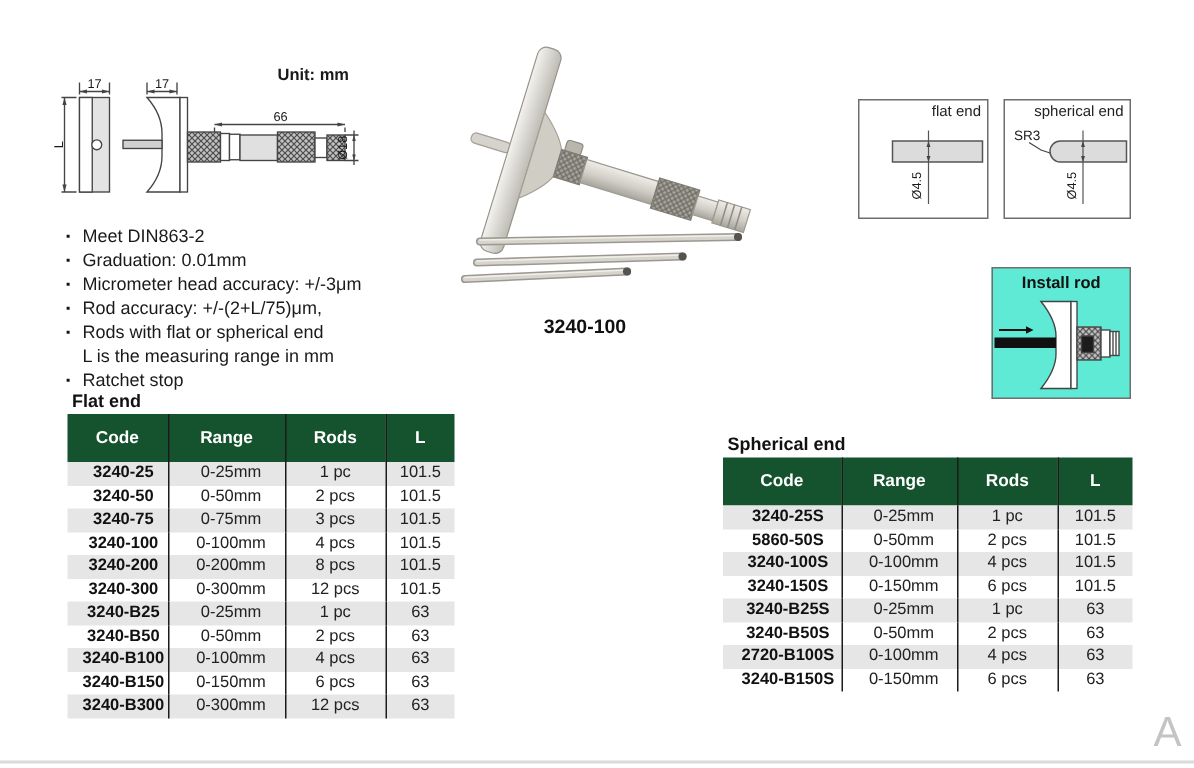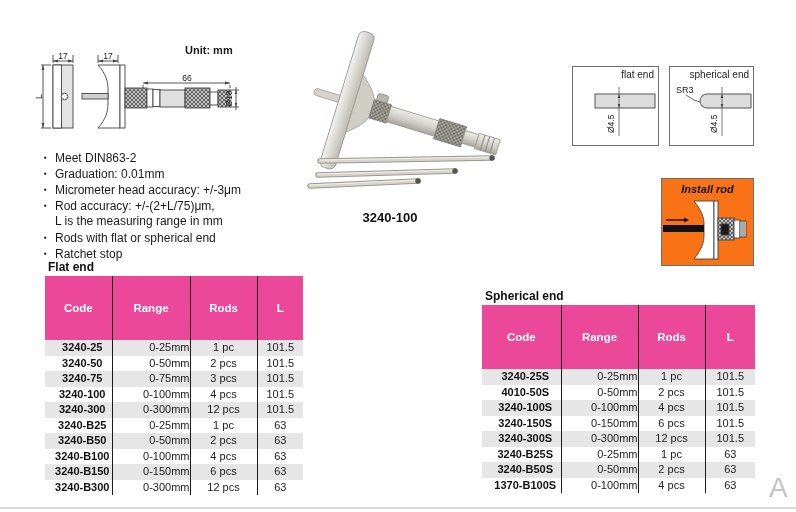--- a/index.html
+++ b/index.html
@@ -22,36 +22,36 @@
     font-size:13px; font-weight:bold; color:#111; }
 
   
   .endbox { border:1px solid #6e6e6e; background:#fff; }
   .endbox .boxlabel { position:absolute; top:2px; right:4px; font-size:10px; color:#222; }
   .endbox svg { position:absolute; left:0; top:0; }
   .box-flat { left:572px; top:66px; width:85px; height:78px; }
   .box-sph  { left:669px; top:66px; width:83px; height:78px; }
 
   
-  .installbox { left:661px; top:178px; width:91px; height:86px; border:1px solid #6e6e6e; background:#f97316;font-style:italic; }
+  .installbox { left:661px; top:178px; width:91px; height:86px; border:1px solid #6e6e6e; background:#5eead4; }
   .installbox .ititle { position:absolute; top:4px; left:0; width:100%; text-align:center;
     font-size:11px; font-weight:bold; color:#111; }
   .installbox svg { position:absolute; left:0; top:20px; }
 
   
   .tbl-section { position:absolute; }
   .tbl-title { font-size:12px; font-weight:bold; color:#111; margin:0 0 2px 3px; line-height:13px; }
   table.cat { border-collapse:collapse; table-layout:fixed; }
-  table.cat th { background:#ec4899; color:#fff; font-size:11.5px; font-weight:bold;
-    height:32px; padding:16px; text-align:center; line-height:18px; }
+  table.cat th { background:#14532d; color:#fff; font-size:11.5px; font-weight:bold;
+    height:32px; padding:0; text-align:center; line-height:18px; }
   table.cat td { font-size:11px; color:#222; height:15.5px; line-height:15.5px; padding:0; text-align:center; }
   table.cat th + th, table.cat td + td { border-left:1.2px solid #1b1b1b; }
   table.cat tbody tr:nth-of-type(odd) td { background:#e6e6e6; }
   table.cat td.c0 { font-weight:bold; color:#111; text-align:center; padding-left:8px; }
-  table.cat td.c1 { text-align:right; padding-left:6px; }
+  table.cat td.c1 { text-align:center; padding-left:6px; }
   .flat-section { left:45px; top:261px; width:258px; }
   .sph-section  { left:482px; top:290px; width:273px; }
 
   .watermark { left:769px; top:472px; font-size:28px; color:#c4c4c4; }
   .bottom-rule { left:0; top:507px; width:796px; height:2px; background:#dadada; }
 </style>
 </head>
 <body>
 
 <div class="page">
@@ -126,23 +126,23 @@
   <ul class="abs features">
 
       <li><span class="sq">▪</span><span>Meet DIN863-2</span></li>
 
       <li><span class="sq">▪</span><span>Graduation: 0.01mm</span></li>
 
       <li><span class="sq">▪</span><span>Micrometer head accuracy: +/-3μm</span></li>
 
       <li><span class="sq">▪</span><span>Rod accuracy: +/-(2+L/75)μm,</span></li>
 
+      <li><span class="sq">▪</span><span>Rods with flat or spherical end</span></li>
+
       <li><span class="sq"></span><span>L is the measuring range in mm</span></li>
-
-      <li><span class="sq">▪</span><span>Rods with flat or spherical end</span></li>
 
       <li><span class="sq">▪</span><span>Ratchet stop</span></li>
     </ul>
 
   <svg class="abs" style="left:295px; top:12px;" width="260" height="198" viewBox="0 0 260 198">
     <defs>
       <linearGradient id="metalV" x1="0" y1="0" x2="1" y2="0">
         <stop offset="0" stop-color="#f4f3ef"></stop>
           <stop offset="1" stop-color="#bdbbb3"></stop>
       </linearGradient>
@@ -281,20 +281,26 @@
           </tr>
 
           <tr>
             <td class="c0">3240-100</td>
             <td class="c1">0-100mm</td>
             <td class="c2">4 pcs</td>
             <td class="c3">101.5</td>
           </tr>
 
 
+          <tr>
+            <td class="c0">3240-200</td>
+            <td class="c1">0-200mm</td>
+            <td class="c2">8 pcs</td>
+            <td class="c3">101.5</td>
+          </tr>
 
           <tr>
             <td class="c0">3240-300</td>
             <td class="c1">0-300mm</td>
             <td class="c2">12 pcs</td>
             <td class="c3">101.5</td>
           </tr>
 
           <tr>
             <td class="c0">3240-B25</td>
@@ -355,68 +361,68 @@
       <tbody>
 
           <tr>
             <td class="c0">3240-25S</td>
             <td class="c1">0-25mm</td>
             <td class="c2">1 pc</td>
             <td class="c3">101.5</td>
           </tr>
 
           <tr>
-            <td class="c0">4010-50S</td>
+            <td class="c0">5860-50S</td>
             <td class="c1">0-50mm</td>
             <td class="c2">2 pcs</td>
             <td class="c3">101.5</td>
           </tr>
 
           <tr>
             <td class="c0">3240-100S</td>
             <td class="c1">0-100mm</td>
             <td class="c2">4 pcs</td>
             <td class="c3">101.5</td>
           </tr>
 
           <tr>
             <td class="c0">3240-150S</td>
             <td class="c1">0-150mm</td>
             <td class="c2">6 pcs</td>
             <td class="c3">101.5</td>
           </tr>
 
-          <tr>
-            <td class="c0">3240-300S</td>
-            <td class="c1">0-300mm</td>
-            <td class="c2">12 pcs</td>
-            <td class="c3">101.5</td>
-          </tr>
 
           <tr>
             <td class="c0">3240-B25S</td>
             <td class="c1">0-25mm</td>
             <td class="c2">1 pc</td>
             <td class="c3">63</td>
           </tr>
 
           <tr>
             <td class="c0">3240-B50S</td>
             <td class="c1">0-50mm</td>
             <td class="c2">2 pcs</td>
             <td class="c3">63</td>
           </tr>
 
           <tr>
-            <td class="c0">1370-B100S</td>
+            <td class="c0">2720-B100S</td>
             <td class="c1">0-100mm</td>
             <td class="c2">4 pcs</td>
             <td class="c3">63</td>
           </tr>
 
+          <tr>
+            <td class="c0">3240-B150S</td>
+            <td class="c1">0-150mm</td>
+            <td class="c2">6 pcs</td>
+            <td class="c3">63</td>
+          </tr>
 
         </tbody>
     </table>
   </section>
 
   <div class="abs watermark">A</div>
   <div class="abs bottom-rule"></div>
 
 </div>
 

